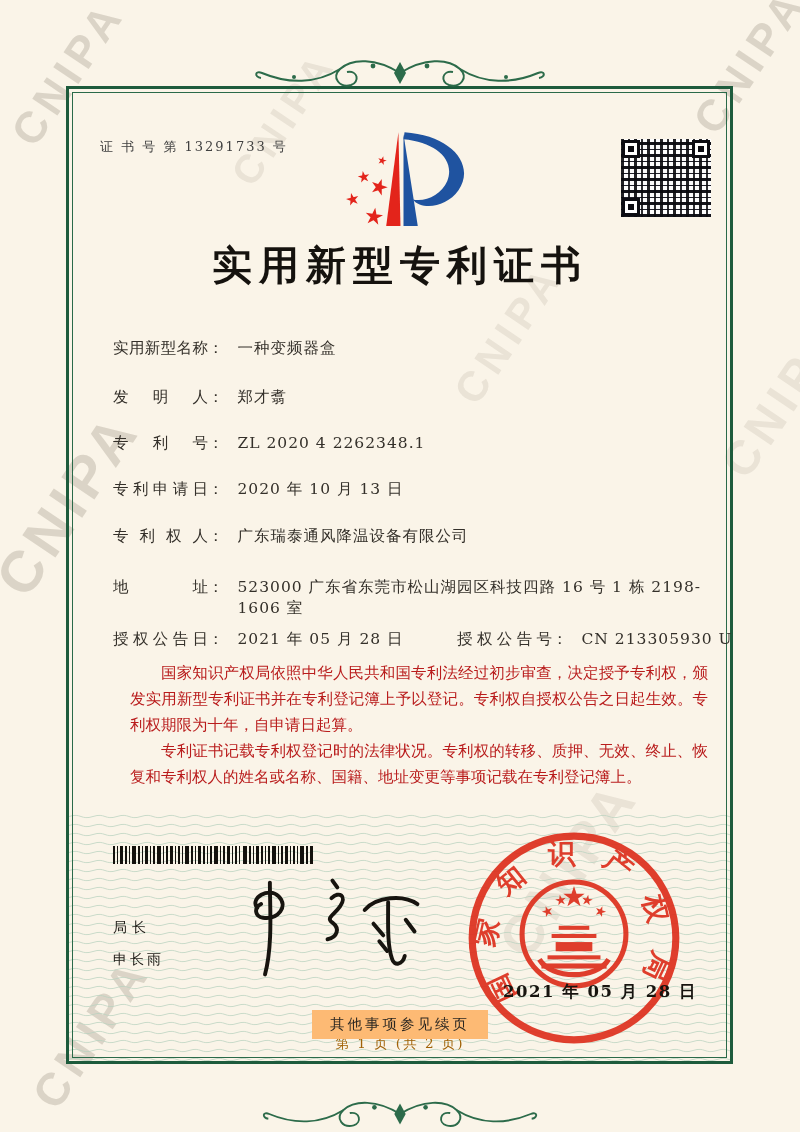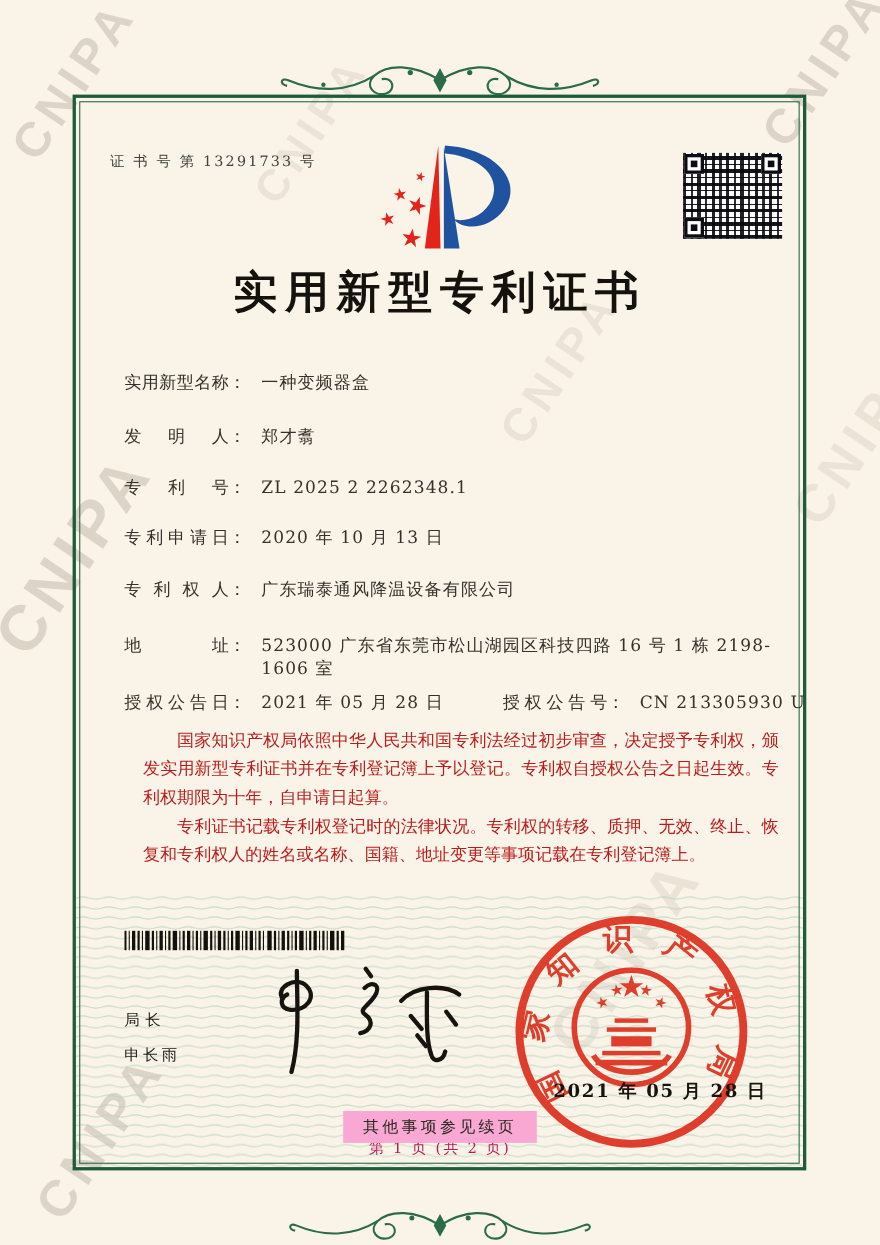--- a/index.html
+++ b/index.html
@@ -61,24 +61,24 @@
   
   .barcode { left:113px; top:846px; }
   
   .signer-title { left:113px; top:919px; font-size:14px; letter-spacing:5px; color:#23201b; }
   .signer-name  { left:113px; top:951px; font-size:14px; letter-spacing:3px; color:#23201b; }
   .signature { left:222px; top:872px; }
   
   .seal { left:462px; top:826px; }
   .seal-date { left:503px; top:981px; font-size:16.5px; font-weight:bold; letter-spacing:1.5px; color:#17140f; }
   
-  .pageinfo { left:0; top:1035px; width:100%; text-align:center; font-size:13.5px; letter-spacing:2px; color:#be185d; }
+  .pageinfo { left:0; top:1035px; width:100%; text-align:center; font-size:13.5px; letter-spacing:2px; color:#a16207; }
   .note {
     left:50%; top:1010px; transform:translateX(-50%);
-    background:#f9a8d4; padding:5px 18px; font-size:14.5px; letter-spacing:3px; color:#2c2822;
+    background:#fdba74; padding:5px 18px; font-size:14.5px; letter-spacing:3px; color:#2c2822;
   }
 </style>
 </head>
 <body>
 
 <div class="page">
 
   <div class="wm" style="left:-14px; top:48px; font-size:44px;">CNIPA</div>
   <div class="wm light" style="left:208px; top:96px; font-size:40px;">CNIPA</div>
   <div class="wm" style="left:668px; top:36px; font-size:44px;">CNIPA</div>
@@ -153,21 +153,21 @@
 
     <div class="abs title">实用新型专利证书</div>
 
     <div class="abs frow" style="top:338px;">
       <span class="flabel">实用新型名称</span><span class="fcolon">：</span><span class="fvalue">一种变频器盒</span>
     </div>
     <div class="abs frow" style="top:387px;">
       <span class="flabel">发明人</span><span class="fcolon">：</span><span class="fvalue">郑才翥</span>
     </div>
     <div class="abs frow" style="top:433px;">
-      <span class="flabel">专利号</span><span class="fcolon">：</span><span class="fvalue">ZL 2025 2 2262348.1</span>
+      <span class="flabel">专利号</span><span class="fcolon">：</span><span class="fvalue">ZL 2020 4 2262348.1</span>
     </div>
     <div class="abs frow" style="top:479px;">
       <span class="flabel">专利申请日</span><span class="fcolon">：</span><span class="fvalue">2020 年 10 月 13 日</span>
     </div>
     <div class="abs frow" style="top:526px;">
       <span class="flabel">专利权人</span><span class="fcolon">：</span><span class="fvalue">广东瑞泰通风降温设备有限公司</span>
     </div>
     <div class="abs frow" style="top:577px;">
       <span class="flabel">地址</span><span class="fcolon">：</span><span class="fvalue addr-wrap">523000 广东省东莞市松山湖园区科技四路 16 号 1 栋 2198-1606 室</span>
     </div>

